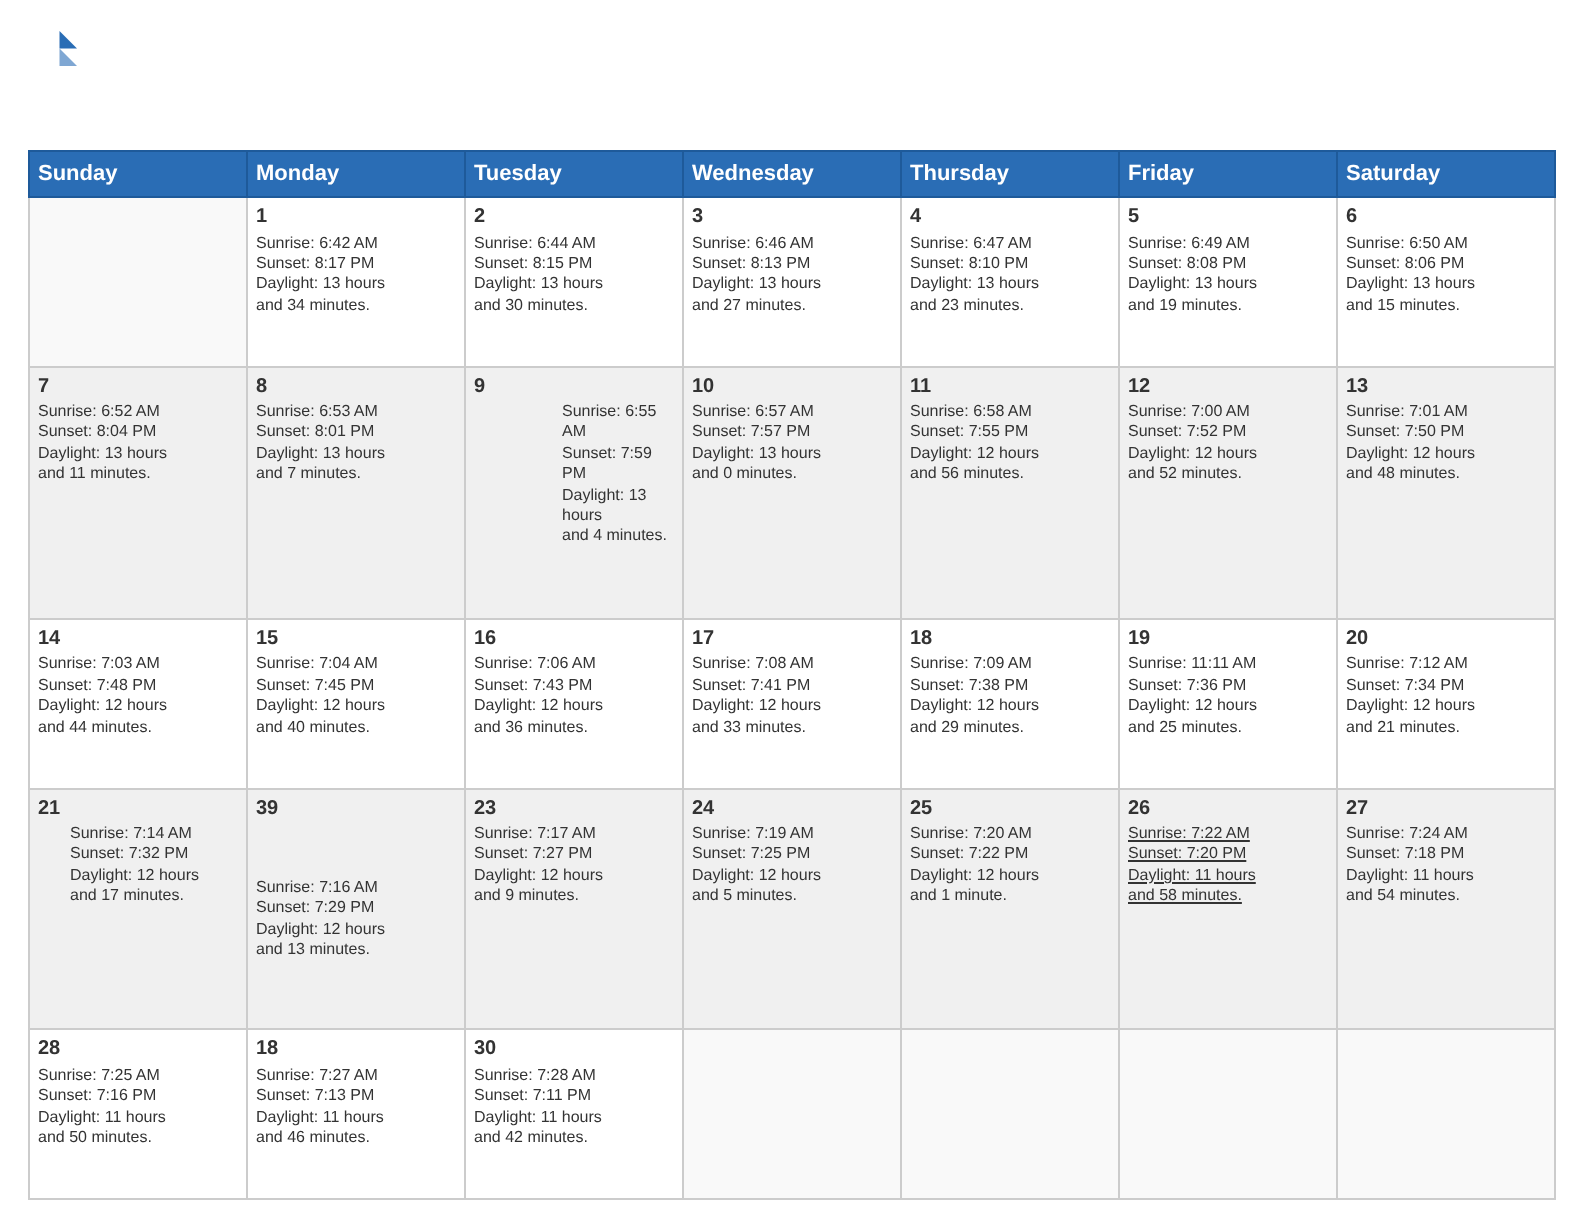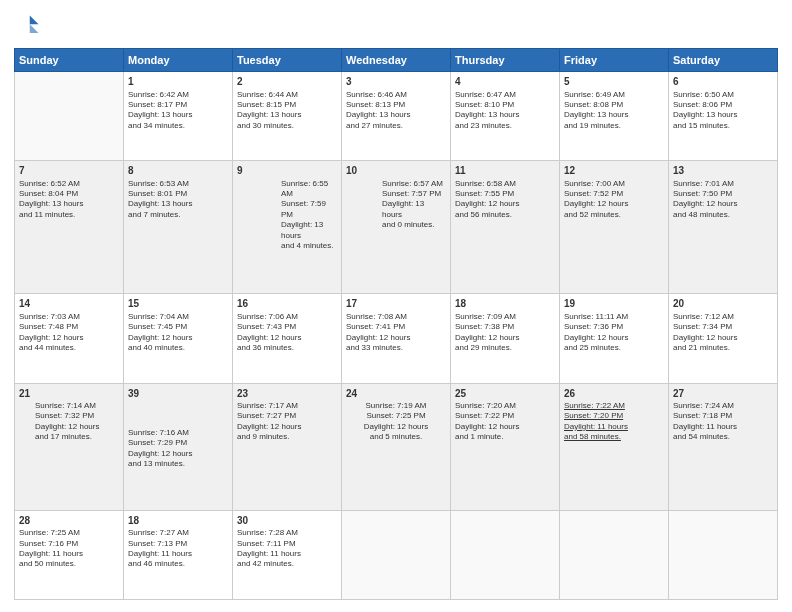--- a/index.html
+++ b/index.html
@@ -9,20 +9,21 @@
       width: 792px;
       height: 612px;
       overflow: hidden;
     }
     .page {
       width: 792px;
       height: 612px;
       padding: 12px 14px;
       display: flex;
       flex-direction: column;
+      gap: 27px;
     }
     .header {
       display: flex;
       justify-content: space-between;
       align-items: flex-start;
       margin-bottom: 8px;
     }
     .logo {
       display: flex;
       align-items: center;
@@ -191,21 +192,21 @@
           </td>
           <td>
             <span class="day-num">9</span>
             <div class="day-info" style="white-space: pre-line; margin-left: 44px;">Sunrise: 6:55 AM
 Sunset: 7:59 PM
 Daylight: 13 hours
 and 4 minutes.</div>
           </td>
           <td>
             <span class="day-num">10</span>
-            <div class="day-info" style="white-space: pre-line; margin-left: 36px;">Sunrise: 6:57 AM
+            <div class="day-info" style="white-space: pre-line;">Sunrise: 6:57 AM
 Sunset: 7:57 PM
 Daylight: 13 hours
 and 0 minutes.</div>
           </td>
           <td>
             <span class="day-num">11</span>
             <div class="day-info" style="white-space: pre-line;">Sunrise: 6:58 AM
 Sunset: 7:55 PM
 Daylight: 12 hours
 and 56 minutes.</div>
@@ -293,21 +294,21 @@
           </td>
           <td>
             <span class="day-num">23</span>
             <div class="day-info" style="white-space: pre-line;">Sunrise: 7:17 AM
 Sunset: 7:27 PM
 Daylight: 12 hours
 and 9 minutes.</div>
           </td>
           <td>
             <span class="day-num">24</span>
-            <div class="day-info" style="white-space: pre-line; text-align: center;">Sunrise: 7:19 AM
+            <div class="day-info" style="white-space: pre-line;">Sunrise: 7:19 AM
 Sunset: 7:25 PM
 Daylight: 12 hours
 and 5 minutes.</div>
           </td>
           <td>
             <span class="day-num">25</span>
             <div class="day-info" style="white-space: pre-line;">Sunrise: 7:20 AM
 Sunset: 7:22 PM
 Daylight: 12 hours
 and 1 minute.</div>

